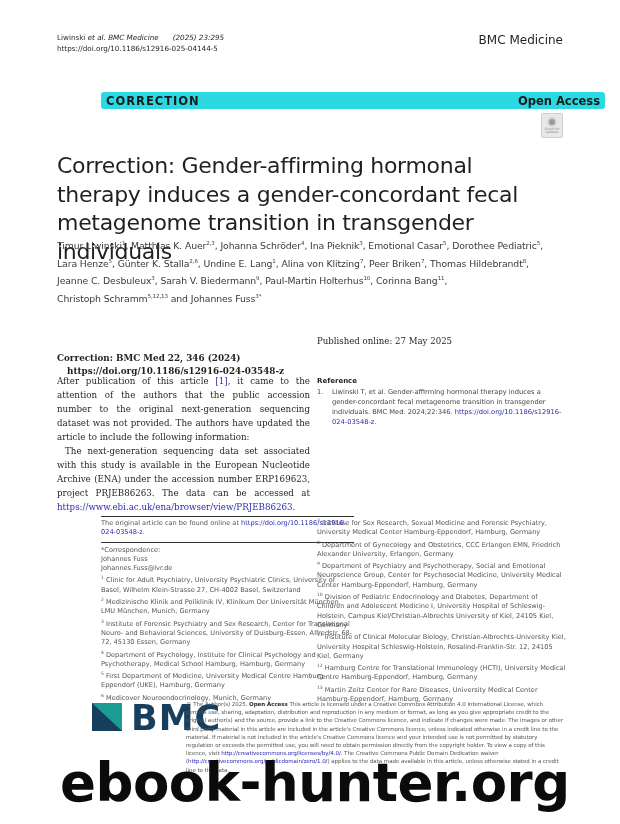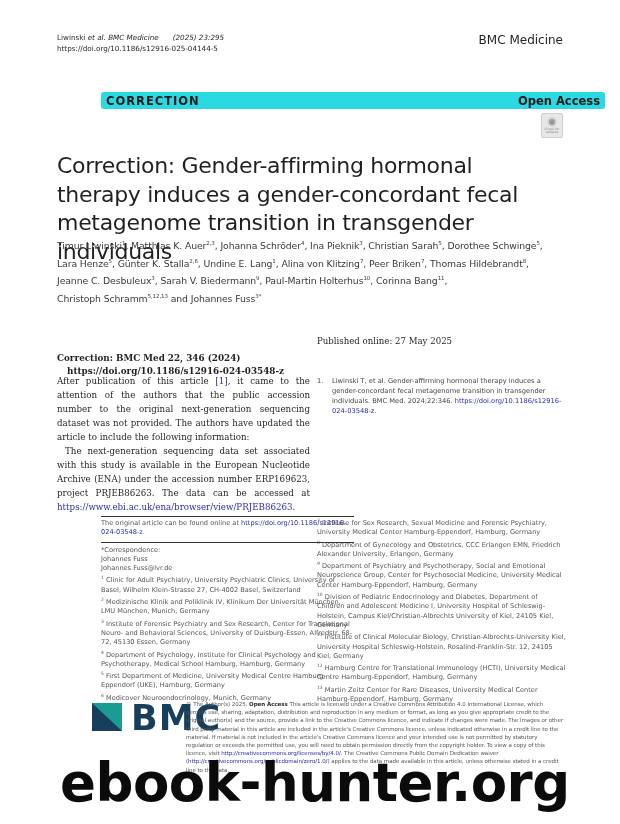--- a/index.html
+++ b/index.html
@@ -73,22 +73,22 @@
   <span class="t">Check for updates</span>
 </div>
 
 <h1 class="title" style="font-weight:normal;">Correction: Gender-affirming hormonal therapy induces a gender-concordant fecal metagenome transition in transgender individuals</h1>
 
 <div class="authors">
   <span><span>Timur Liwinski</span><sup>1</sup></span>, 
   <span><span>Matthias K. Auer</span><sup>2,3</sup></span>, 
   <span><span>Johanna Schröder</span><sup>4</sup></span>, 
   <span><span>Ina Pieknik</span><sup>3</sup></span>, 
-  <span><span>Christian Sarah</span><sup>5</sup></span>, 
-  <span><span>Dorothee Schwinge</span><sup>5</sup></span>, 
+  <span><span>Emotional Casar</span><sup>5</sup></span>, 
+  <span><span>Dorothee Pediatric</span><sup>5</sup></span>, 
   <span><span>Lara Henze</span><sup>5</sup></span>, 
   <span><span>Günter K. Stalla</span><sup>2,6</sup></span>, 
   <span><span>Undine E. Lang</span><sup>1</sup></span>, 
   <span><span>Alina von Klitzing</span><sup>7</sup></span>, 
   <span><span>Peer Briken</span><sup>7</sup></span>, 
   <span><span>Thomas Hildebrandt</span><sup>8</sup></span>, 
   <span><span>Jeanne C. Desbuleux</span><sup>3</sup></span>, 
   <span><span>Sarah V. Biedermann</span><sup>9</sup></span>, 
   <span><span>Paul-Martin Holterhus</span><sup>10</sup></span>, 
   <span><span>Corinna Bang</span><sup>11</sup></span>,<br>
@@ -102,20 +102,21 @@
   <div class="l2">https://doi.org/10.1186/s12916-024-03548-z</div>
 </div>
 <div class="pubon">Published online: 27 May 2025</div>
 
 <div class="body">
   <p><span>After publication of this article </span><span class="lnk">[1]</span><span>, it came to the attention of the authors that the public accession number to the original next-generation sequencing dataset was not provided. The authors have updated the article to include the following information:</span></p>
   <p><span>The next-generation sequencing data set associated with this study is available in the European Nucleotide Archive (ENA) under the accession number ERP169623, project PRJEB86263. The data can be accessed at </span><span class="lnk">https://www.ebi.ac.uk/ena/browser/view/PRJEB86263</span><span>.</span></p>
 </div>
 
 <div class="ref">
+  <div class="rh">Reference</div>
   <div class="ri">
     <span class="rn">1.</span>
     <span><span>Liwinski T, et al. Gender-affirming hormonal therapy induces a gender-concordant fecal metagenome transition in transgender individuals. BMC Med. 2024;22:346. </span><span class="lnk">https://doi.org/10.1186/s12916-024-03548-z</span><span>.</span></span>
   </div>
 </div>
 
 <div class="fn-left">
   <div class="rule"></div>
   <div><span>The original article can be found online at </span><span class="lnk">https://doi.org/10.1186/s12916-024-03548-z</span>.</div>
   <div class="rule2"></div>

